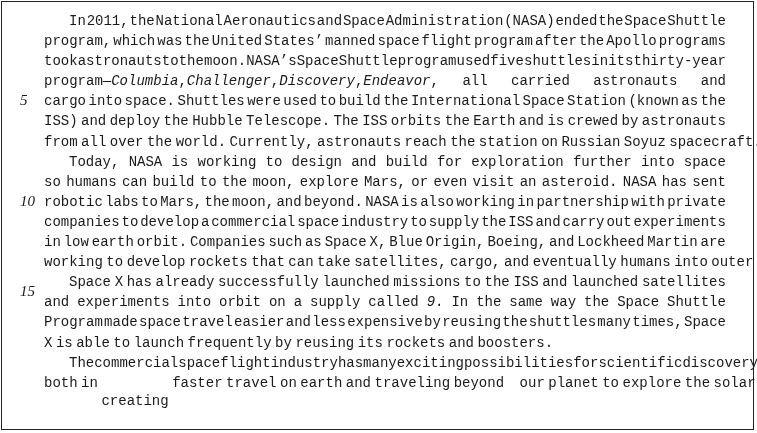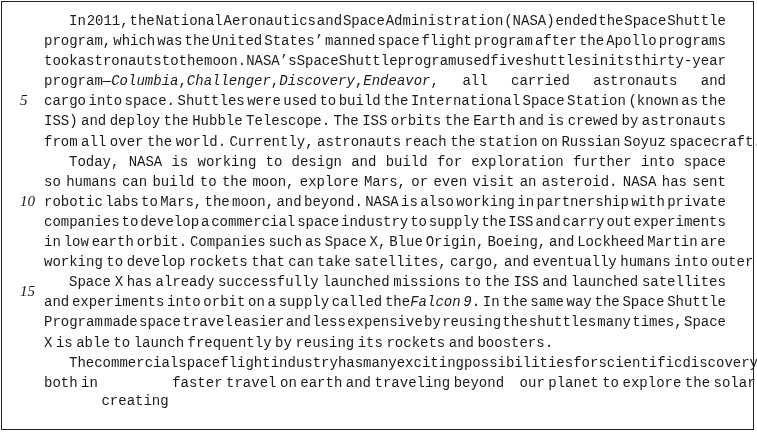--- a/index.html
+++ b/index.html
@@ -259,21 +259,20 @@
       </div>
       <div class="line">
         <span class="w">and</span>
         <span class="w">experiments</span>
         <span class="w">into</span>
         <span class="w">orbit</span>
         <span class="w">on</span>
         <span class="w">a</span>
         <span class="w">supply</span>
         <span class="w">called</span>
-        <span class="w">the<i>Falcon</i></span>
         <span class="w"><i>9</i>.</span>
         <span class="w">In</span>
         <span class="w">the</span>
         <span class="w">same</span>
         <span class="w">way</span>
         <span class="w">the</span>
         <span class="w">Space</span>
         <span class="w">Shuttle</span>
       </div>
       <div class="line">

